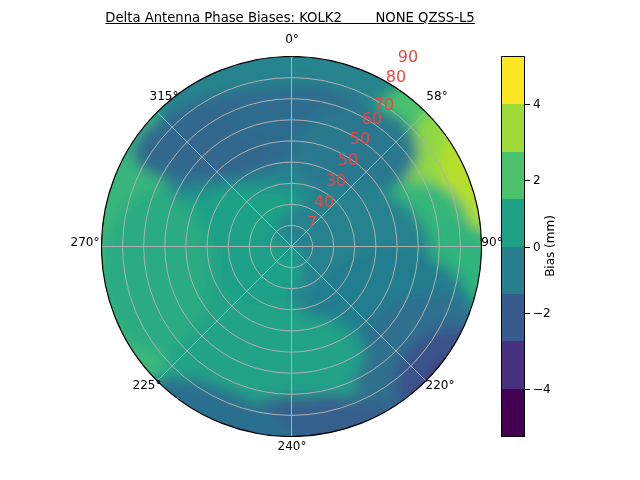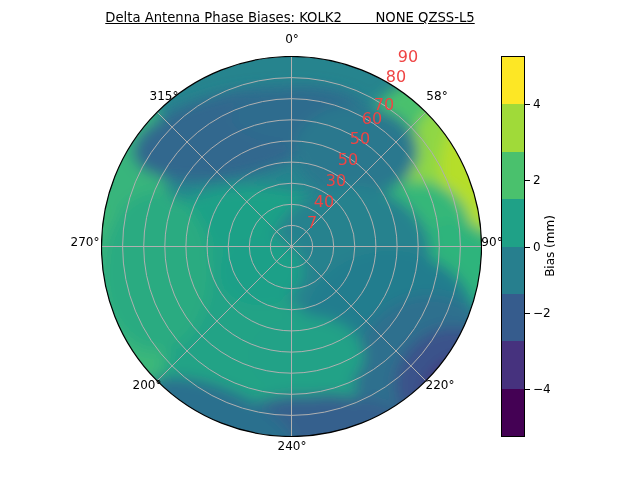--- a/index.html
+++ b/index.html
@@ -185,21 +185,21 @@
     <div class="radial-label" style="left:283px; top:48px;">70</div>
     <div class="radial-label" style="left:295px; top:20px;">80</div>
     <div class="radial-label" style="left:307px; top:0px;">90</div>
   </div>
 
   <div class="angular-label" style="left:292px; top:39px;">0°</div>
   <div class="angular-label" style="left:437px; top:96px;">58°</div>
   <div class="angular-label" style="left:492px; top:242px;">90°</div>
   <div class="angular-label" style="left:440px; top:385px;">220°</div>
   <div class="angular-label" style="left:292px; top:446px;">240°</div>
-  <div class="angular-label" style="left:147px; top:385px;">200°</div>
+  <div class="angular-label" style="left:147px; top:385px;">225°</div>
   <div class="angular-label" style="left:85px;  top:242px;">270°</div>
   <div class="angular-label" style="left:164px; top:96px;">315°</div>
 
   <div class="cbar-wrap">
     <div id="colorbar-axes">
       <div class="cbar-seg" style="height:12.5%; background:#fde725;"></div>
       <div class="cbar-seg" style="height:12.5%; background:#a0da39;"></div>
       <div class="cbar-seg" style="height:12.5%; background:#4ac16d;"></div>
       <div class="cbar-seg" style="height:12.5%; background:#1fa187;"></div>
       <div class="cbar-seg" style="height:12.5%; background:#277f8e;"></div>

